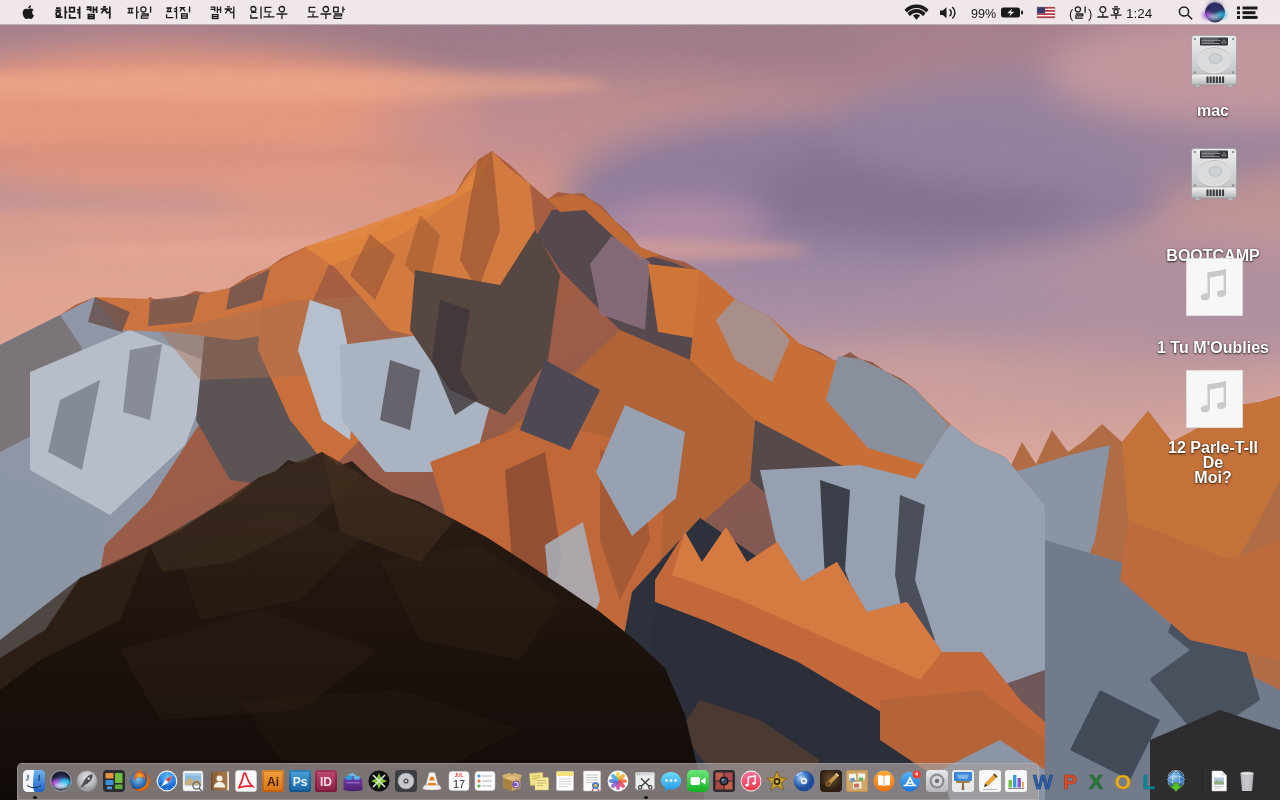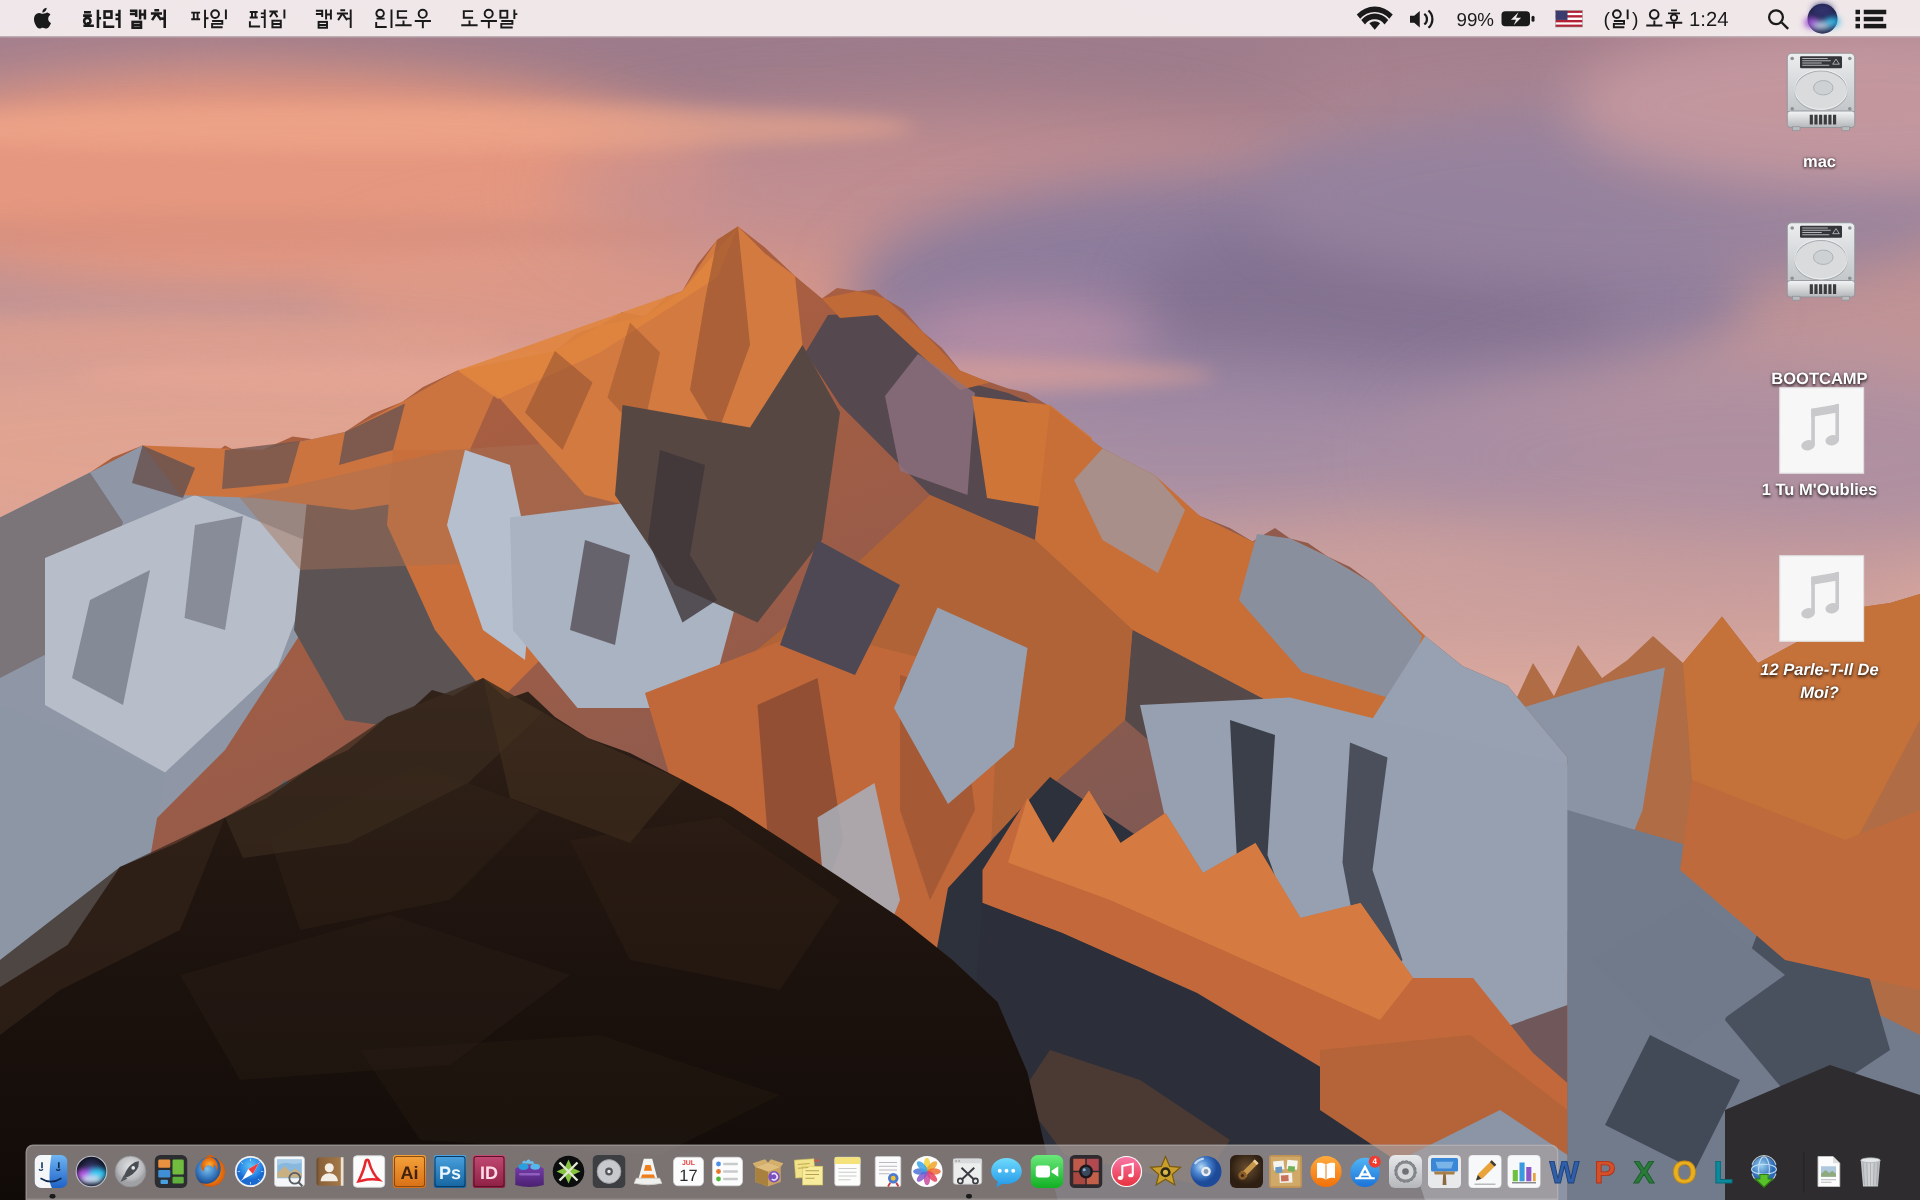--- a/index.html
+++ b/index.html
@@ -1,20 +1,20 @@
 <!DOCTYPE html>
 <html><head>
 <meta charset="utf-8">
 <style>
 html,body{margin:0;padding:0;width:1280px;height:800px;overflow:hidden;font-family:"Liberation Sans",sans-serif;}
 #screen{position:relative;width:1280px;height:800px;overflow:hidden;}
 #wp{position:absolute;left:0;top:0;width:1280px;height:800px;}
 #menubar{position:absolute;left:0;top:0;width:1280px;height:25px;}
 .dicon{position:absolute;}
-.dlabel{position:absolute;color:#fff;font-size:11px;font-weight:bold;text-align:center;text-shadow:0 1px 2px rgba(0,0,0,.7),0 0 2px rgba(0,0,0,.45);letter-spacing:0;}
+.dlabel{position:absolute;color:#fff;font-size:16px;font-weight:bold;text-align:center;text-shadow:0 1px 2px rgba(0,0,0,.7),0 0 2px rgba(0,0,0,.45);letter-spacing:0;}
 #dock{position:absolute;left:17px;top:763px;width:1022px;height:37px;background:rgba(167,160,160,0.7);border-radius:5px 5px 0 0;box-shadow:inset 0 0 0 1px rgba(255,255,255,0.18);}
 .dk{position:absolute;top:7px;width:22px;height:22px;}
 .ddot{position:absolute;top:32.5px;width:3.5px;height:3.5px;border-radius:50%;background:#1a1a1a;}
 </style>
 </head>
 <body>
 <div id="screen">
 <svg id="wp" viewBox="0 0 1280 800" preserveAspectRatio="none">
 <defs>
 <linearGradient id="sky" x1="0" y1="0" x2="0" y2="1">
@@ -322,25 +322,25 @@
 <rect x="0.5" y="0.5" width="56" height="57" fill="#f7f7f7" stroke="#e0e0e0" stroke-width="0.8"></rect>
 <g fill="#c9c9cb">
 <polygon points="21.5,14.5 40,11.3 40,16.8 21.5,20"></polygon>
 <rect x="21.5" y="14.5" width="2.4" height="24"></rect>
 <rect x="37.6" y="11.3" width="2.4" height="24"></rect>
 <ellipse cx="19.4" cy="38.8" rx="4.6" ry="3.4" transform="rotate(-12 19.4 38.8)"></ellipse>
 <ellipse cx="35.5" cy="35.5" rx="4.6" ry="3.4" transform="rotate(-12 35.5 35.5)"></ellipse>
 </g>
 </g>
 </svg>
-<div class="dlabel" style="left:1153px;top:321px;width:120px;">1 Tu M'Oublies</div>
+<div class="dlabel" style="left:1153px;top:339px;width:120px;">1 Tu M'Oublies</div>
 <svg class="dicon" style="left:1186px;top:370px" width="57" height="58" viewBox="0 0 57 58">
       <use href="#mus"></use>
     </svg>
-<div class="dlabel" style="left:1158px;top:440px;width:110px;line-height:15px;font-style:italic;">12 Parle-T-Il De<br>Moi?</div>
+<div class="dlabel" style="left:1158px;top:440px;width:110px;line-height:15px;">12 Parle-T-Il De<br>Moi?</div>
 <div id="dock">
       <div style="position:absolute;left:1184.7px;top:5px;width:1px;height:27px;background:rgba(20,20,20,0.3)"></div>
       <svg class="dk" style="left:6.0px" viewBox="0 0 22 22">
         <defs>
           <linearGradient id="fnd" x1="0" y1="0" x2="0" y2="1">
             <stop offset="0" stop-color="#6fb5f2"></stop>
             <stop offset="1" stop-color="#1e62c8"></stop>
           </linearGradient>
         </defs>
         <rect width="22" height="22" rx="4.5" fill="url(#fnd)"></rect>

